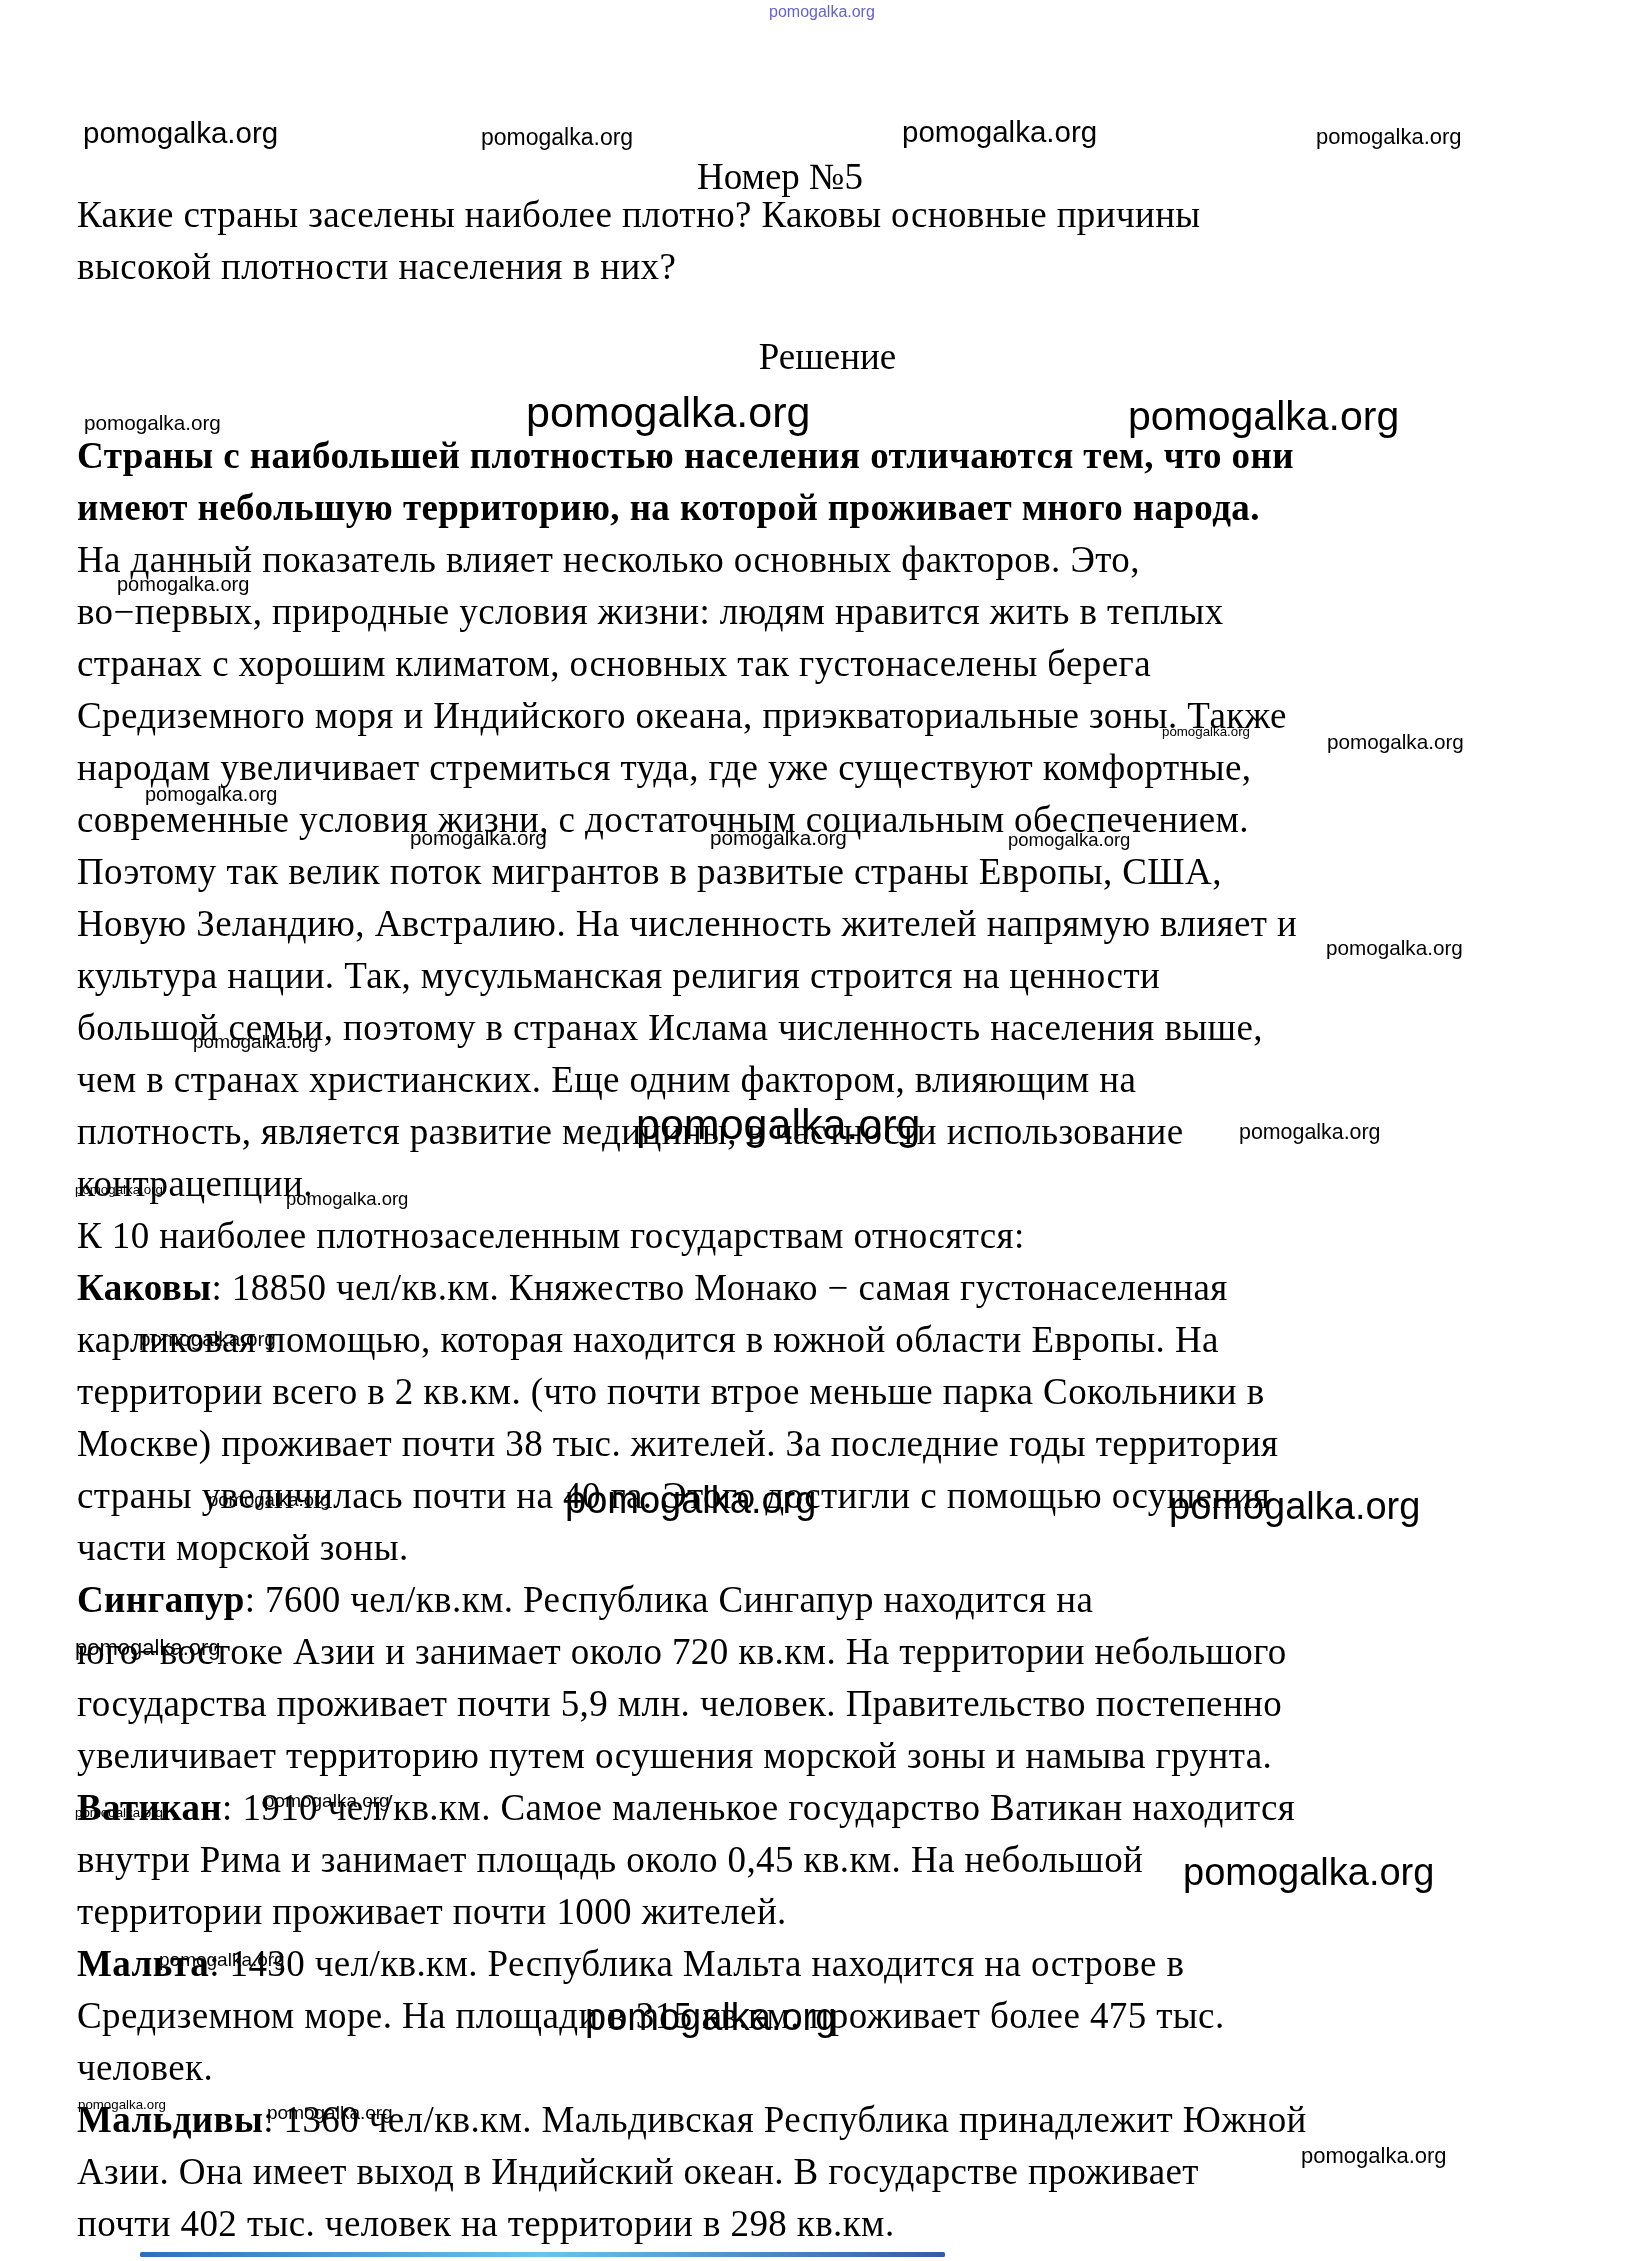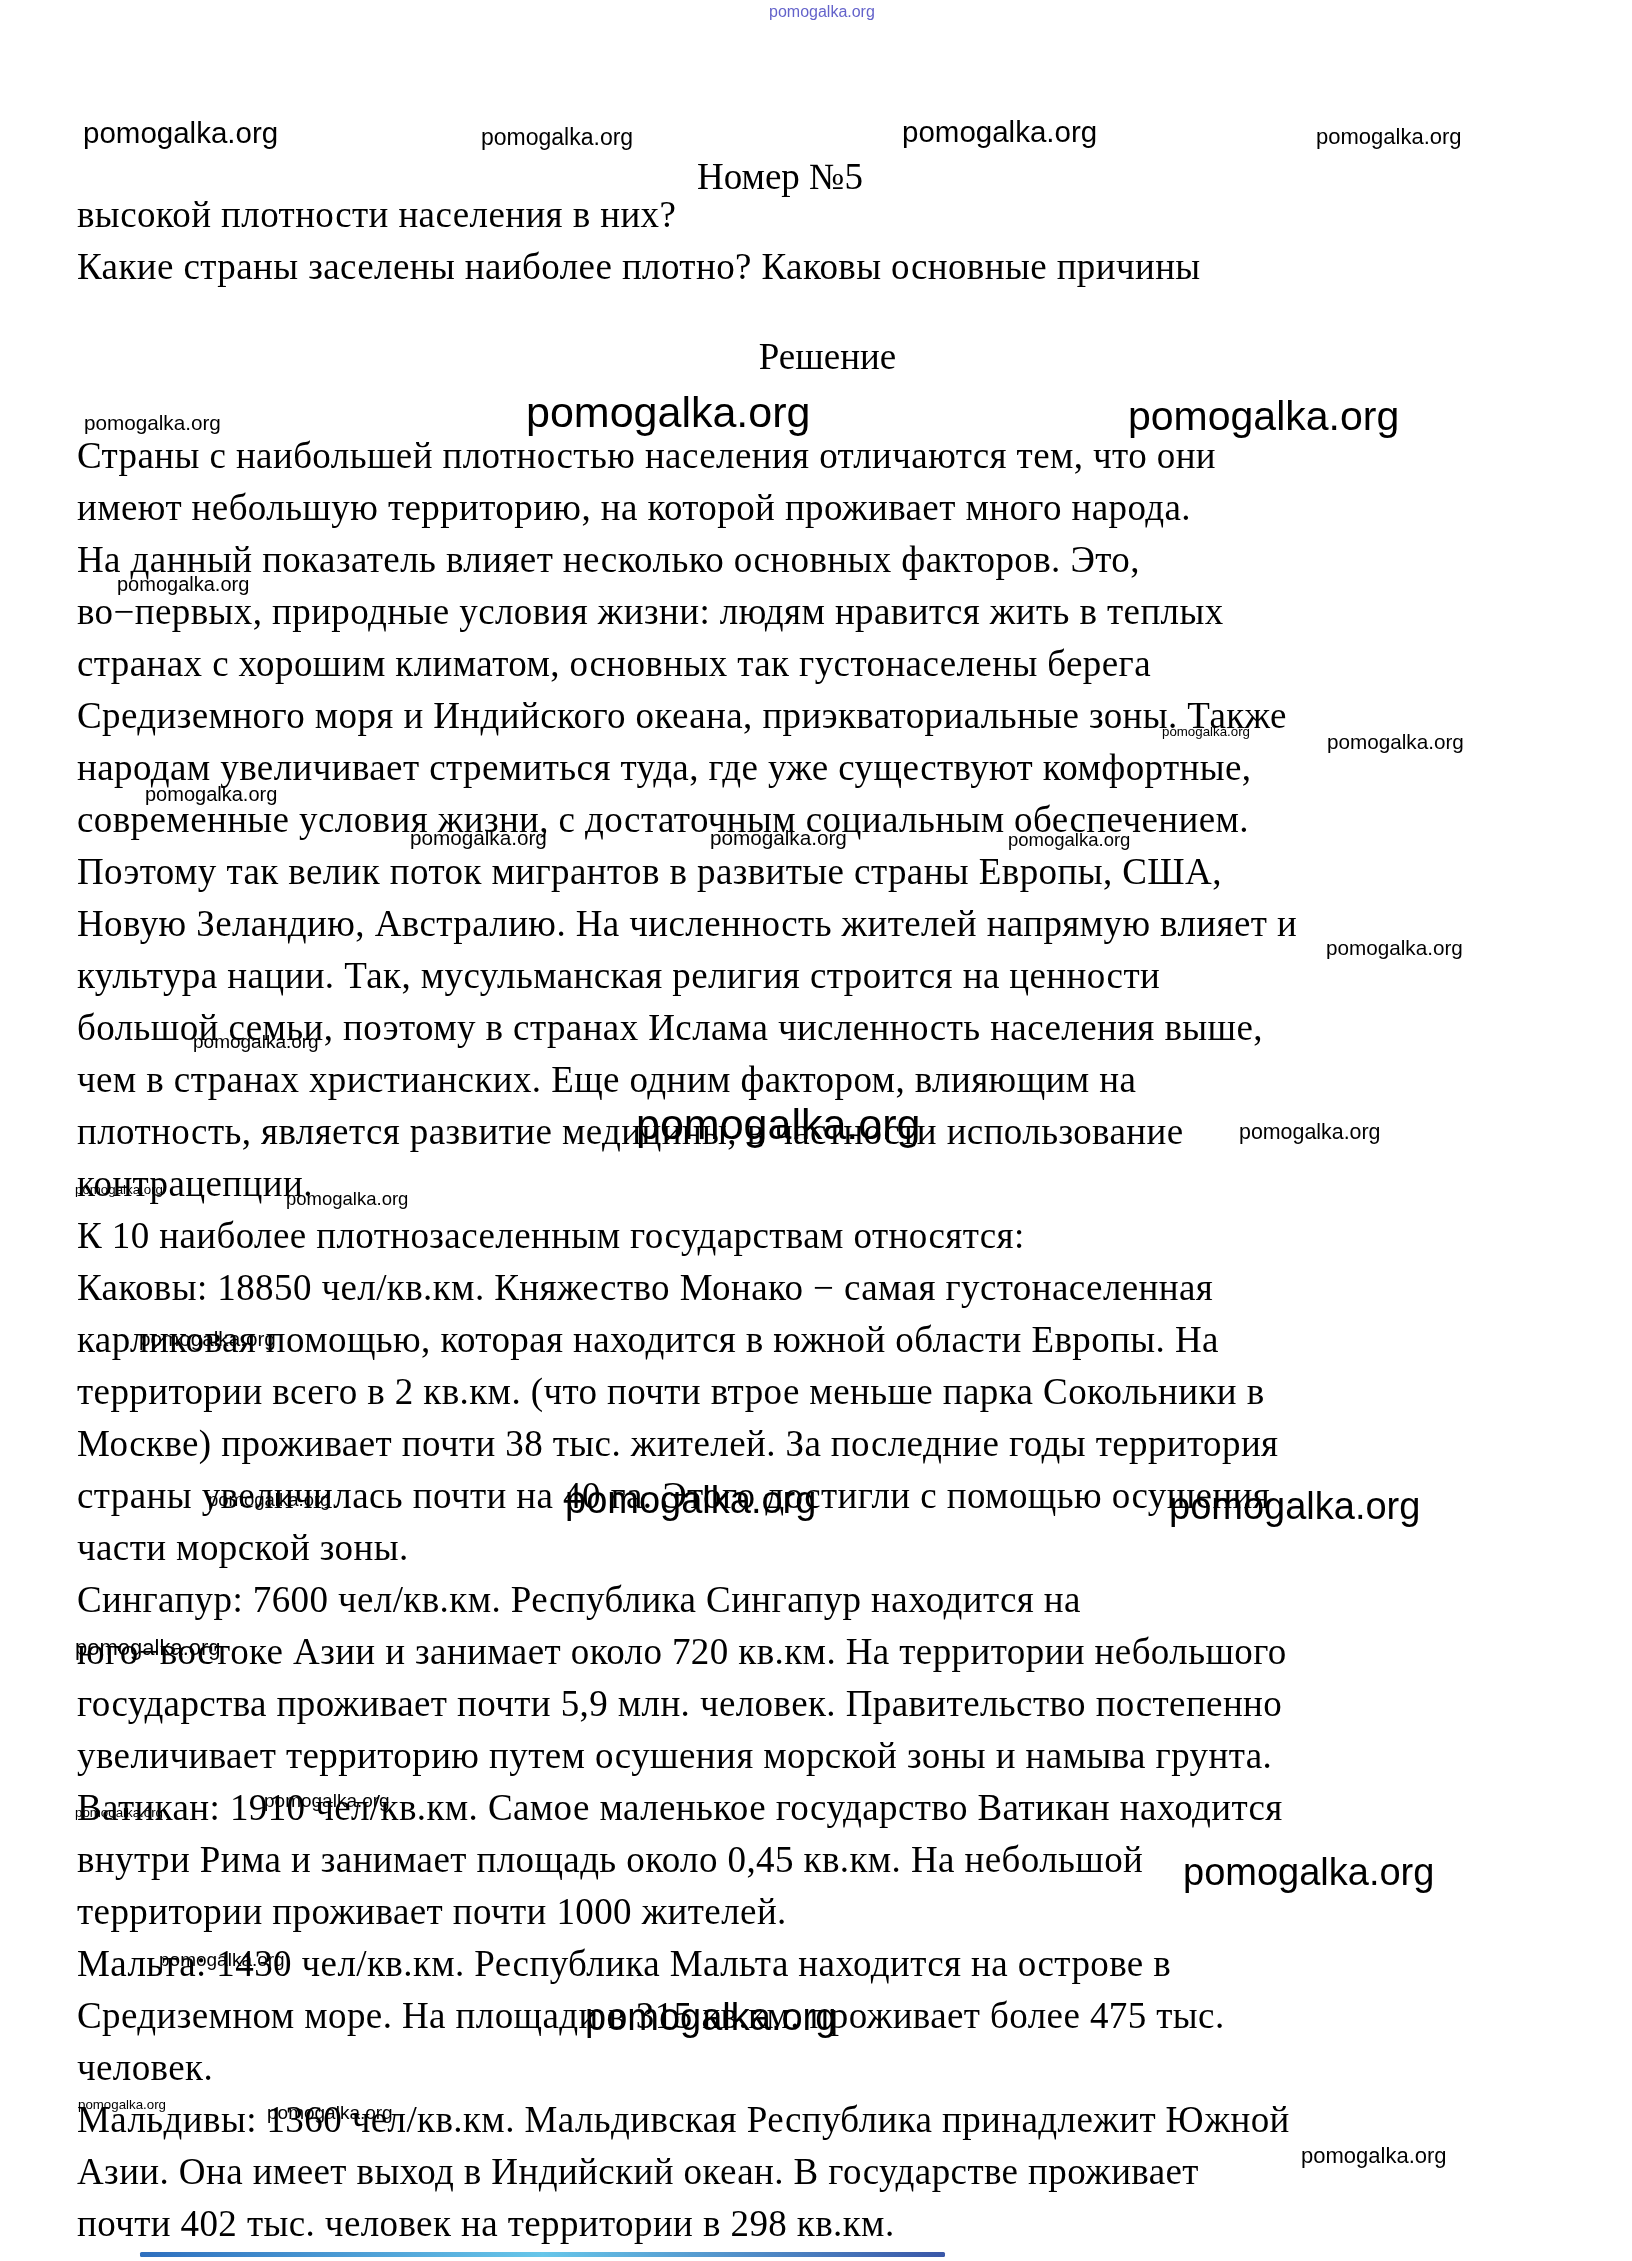--- a/index.html
+++ b/index.html
@@ -44,21 +44,21 @@
     position: absolute;
     left: 77px; top: 430px;
     font-size: 37px;
     letter-spacing: 0.4px;
   }
   .body-text .tline {
     height: 52px;
     line-height: 52px;
     white-space: nowrap;
   }
-  .body-text b { font-weight: 400; }
+  .body-text b { font-weight: 700; }
   
   .wm {
     position: absolute;
     font-family: "Liberation Sans", sans-serif;
     line-height: 1;
     white-space: nowrap;
     color: #000000;
   }
   .wm.blue { color: #5352c5; opacity: 0.9; }
   
@@ -70,22 +70,22 @@
   }
 </style>
 </head>
 <body>
 
 <div class="page">
 
   <div class="doc-title">Номер №5</div>
 
   <div class="question">
+    <div class="tline" style="height:52px;line-height:52px;">Какие страны заселены наиболее плотно? Каковы основные причины</div>
     <div class="tline" style="height:52px;line-height:52px;">высокой плотности населения в них?</div>
-    <div class="tline" style="height:52px;line-height:52px;">Какие страны заселены наиболее плотно? Каковы основные причины</div>
   </div>
 
   <div class="solution-heading">Решение</div>
 
   <div class="body-text">
       <div class="tline"><b>Страны с наибольшей плотностью населения отличаются тем, что они</b></div>
       <div class="tline"><b>имеют небольшую территорию, на которой проживает много народа.</b></div>
       <div class="tline">На данный показатель влияет несколько основных факторов. Это,</div>
       <div class="tline">во−первых, природные условия жизни: людям нравится жить в теплых</div>
       <div class="tline">странах с хорошим климатом, основных так густонаселены берега</div>

